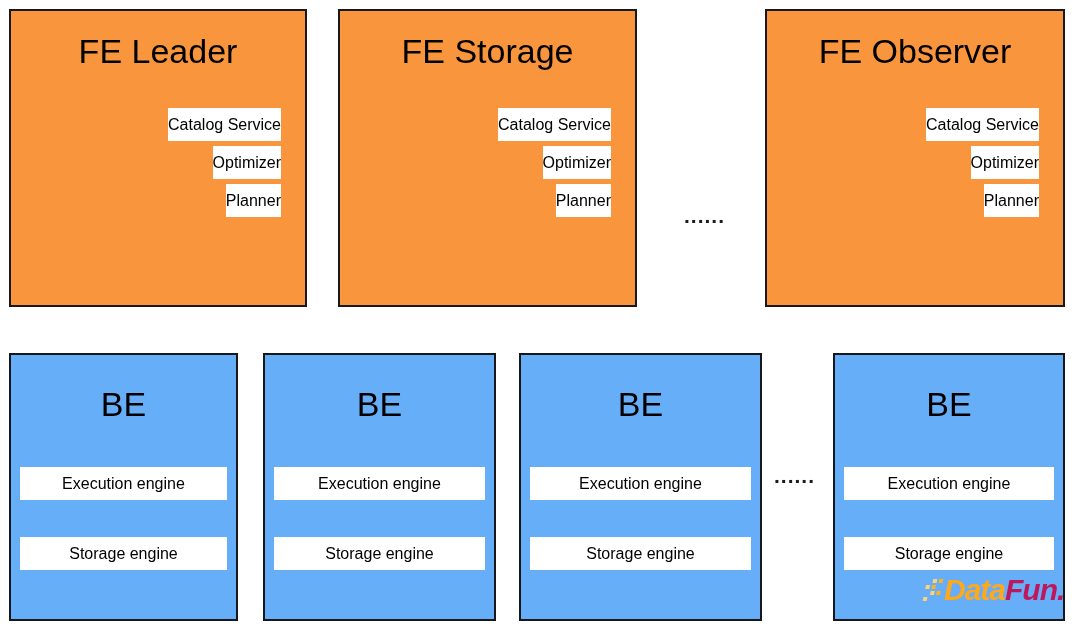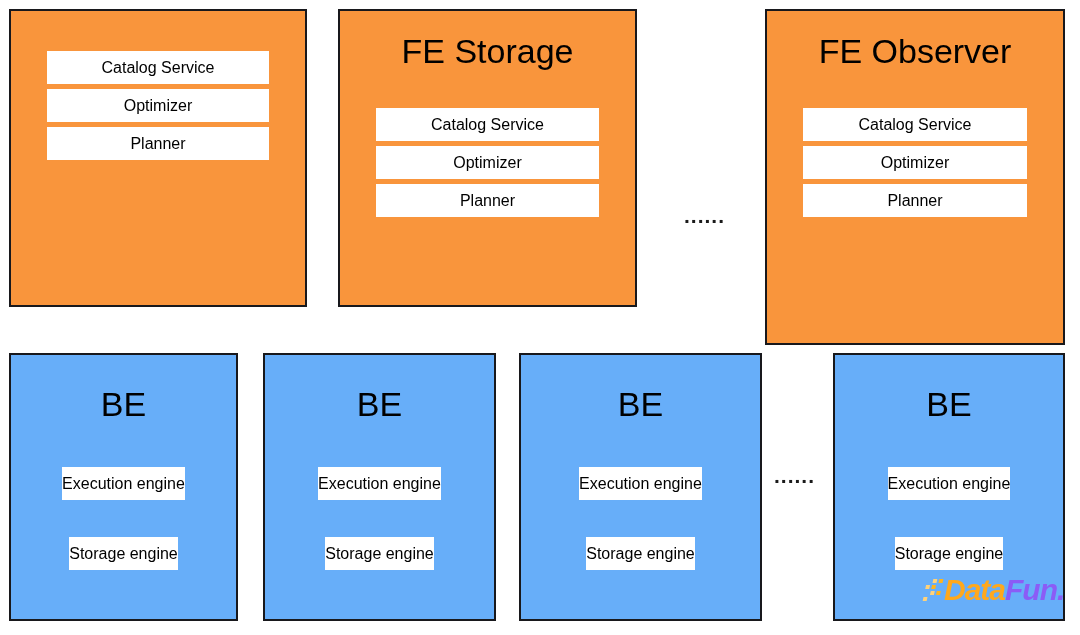--- a/index.html
+++ b/index.html
@@ -44,26 +44,26 @@
 
   
   .components {
     display: flex;
     flex-direction: column;
     width: 100%;
     box-sizing: border-box;
   }
   .fe .components {
     margin-top: 40px;
-    padding: 0 36px;
+    padding: 0 24px;
+    align-items: flex-end;
   }
   .be .components {
     margin-top: 46px;
     padding: 0 9px;
-    align-items: center;
   }
   .fe .components { gap: 5px; }
   .be .components { gap: 37px; }
 
   .component {
     background: #ffffff;
     height: 33px;
     display: flex;
     align-items: center;
     justify-content: center;
@@ -103,45 +103,46 @@
   .wm-dots i { display: block; width: 4px; height: 4px; background: #ffb41e; }
   .wm-dots i.dim { background: #ffd27a; }
   .wm-dots i.off { background: transparent; }
   .wm-text {
     font-size: 30px;
     font-weight: 700;
     font-style: italic;
     letter-spacing: -1px;
   }
   .wm-data { color: #ffa81c; }
-  .wm-fun  { color: #8b5cf6; }
+  .wm-fun  { color: #be185d; }
 </style>
 </head>
 <body>
 
 <div id="canvas">
 
   <div class="node fe" style="left:9px; top:9px; width:298px; height:298px;">
+    <div class="node-title">FE Leader</div>
     <div class="components">
       <div class="component">Catalog Service</div>
       <div class="component">Optimizer</div>
       <div class="component">Planner</div>
     </div>
   </div>
 
   <div class="node fe" style="left:338px; top:9px; width:299px; height:298px;">
     <div class="node-title">FE Storage</div>
     <div class="components">
       <div class="component">Catalog Service</div>
       <div class="component">Optimizer</div>
       <div class="component">Planner</div>
     </div>
   </div>
 
-  <div class="node fe" style="left:765px; top:9px; width:300px; height:336px;">
+  <div class="node fe" style="left:765px; top:9px; width:300px; height:298px;">
     <div class="node-title">FE Observer</div>
     <div class="components">
       <div class="component">Catalog Service</div>
       <div class="component">Optimizer</div>
       <div class="component">Planner</div>
     </div>
   </div>
 
   <div class="ellipsis" style="left:684px; top:205px;">......</div>
 

